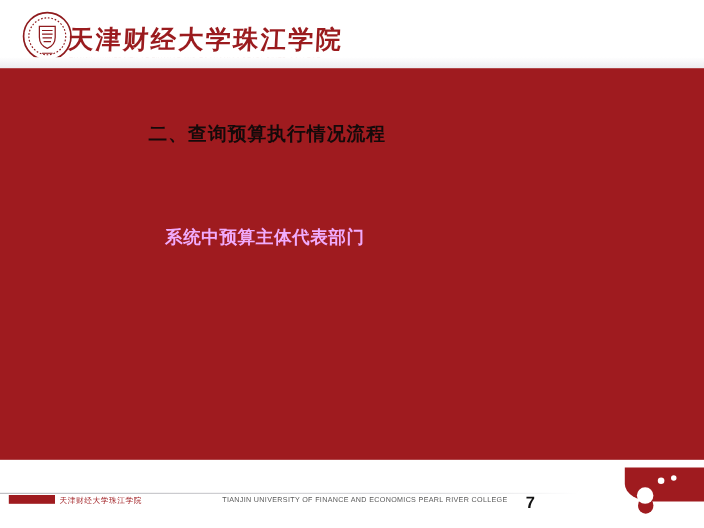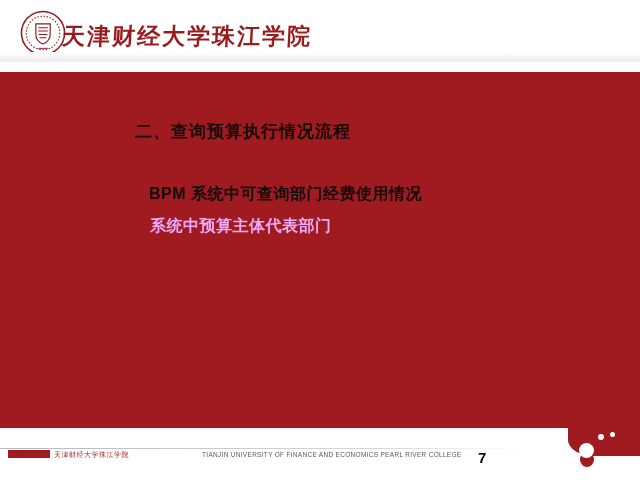--- a/index.html
+++ b/index.html
@@ -54,21 +54,21 @@
     left: 63px; top: 52px;
     font-size: 5.5px;
     letter-spacing: 0.4px;
     color: #a03a3c;
     white-space: nowrap;
   }
 
   
   .main-red {
     position: absolute;
-    left: 0; top: 72px;
+    left: 0; top: 62px;
     width: 640px; height: 356px;
     background: #9f1b1f;
   }
   .slide-heading {
     position: absolute;
     left: 135px; top: 48px;
     font-size: 17px;
     font-weight: 700;
     color: #140a0a;
     letter-spacing: 1px;
@@ -195,21 +195,20 @@
         <path d="M19 40 h10" stroke="#8f1b1e" stroke-width="1" fill="none"></path>
       </svg>
     </div>
     <div class="brand-zh">天津财经大学珠江学院</div>
     <div class="brand-en">TIANJIN UNIVERSITY OF FINANCE AND ECONOMICS PEARL RIVER COLLEGE</div>
   </div>
   <div class="header-fade"></div>
 
   <div class="main-red">
     <div class="slide-heading">二、查询预算执行情况流程</div>
-    <div class="body-line-1">BPM 系统中可查询部门经费使用情况</div>
     <div class="body-line-2">系统中预算主体代表部门</div>
   </div>
 
   <div class="footer">
     <div class="footer-rule"></div>
     <div class="footer-bar"></div>
     <div class="footer-zh">天津财经大学珠江学院</div>
     <div class="footer-en">TIANJIN UNIVERSITY OF FINANCE AND ECONOMICS PEARL RIVER COLLEGE</div>
     <div class="page-number">7</div>
   </div>

